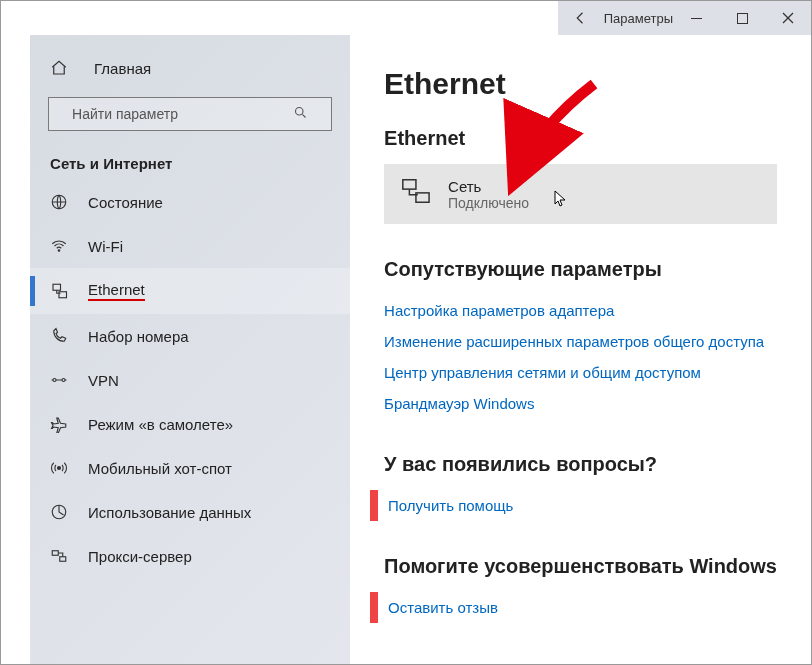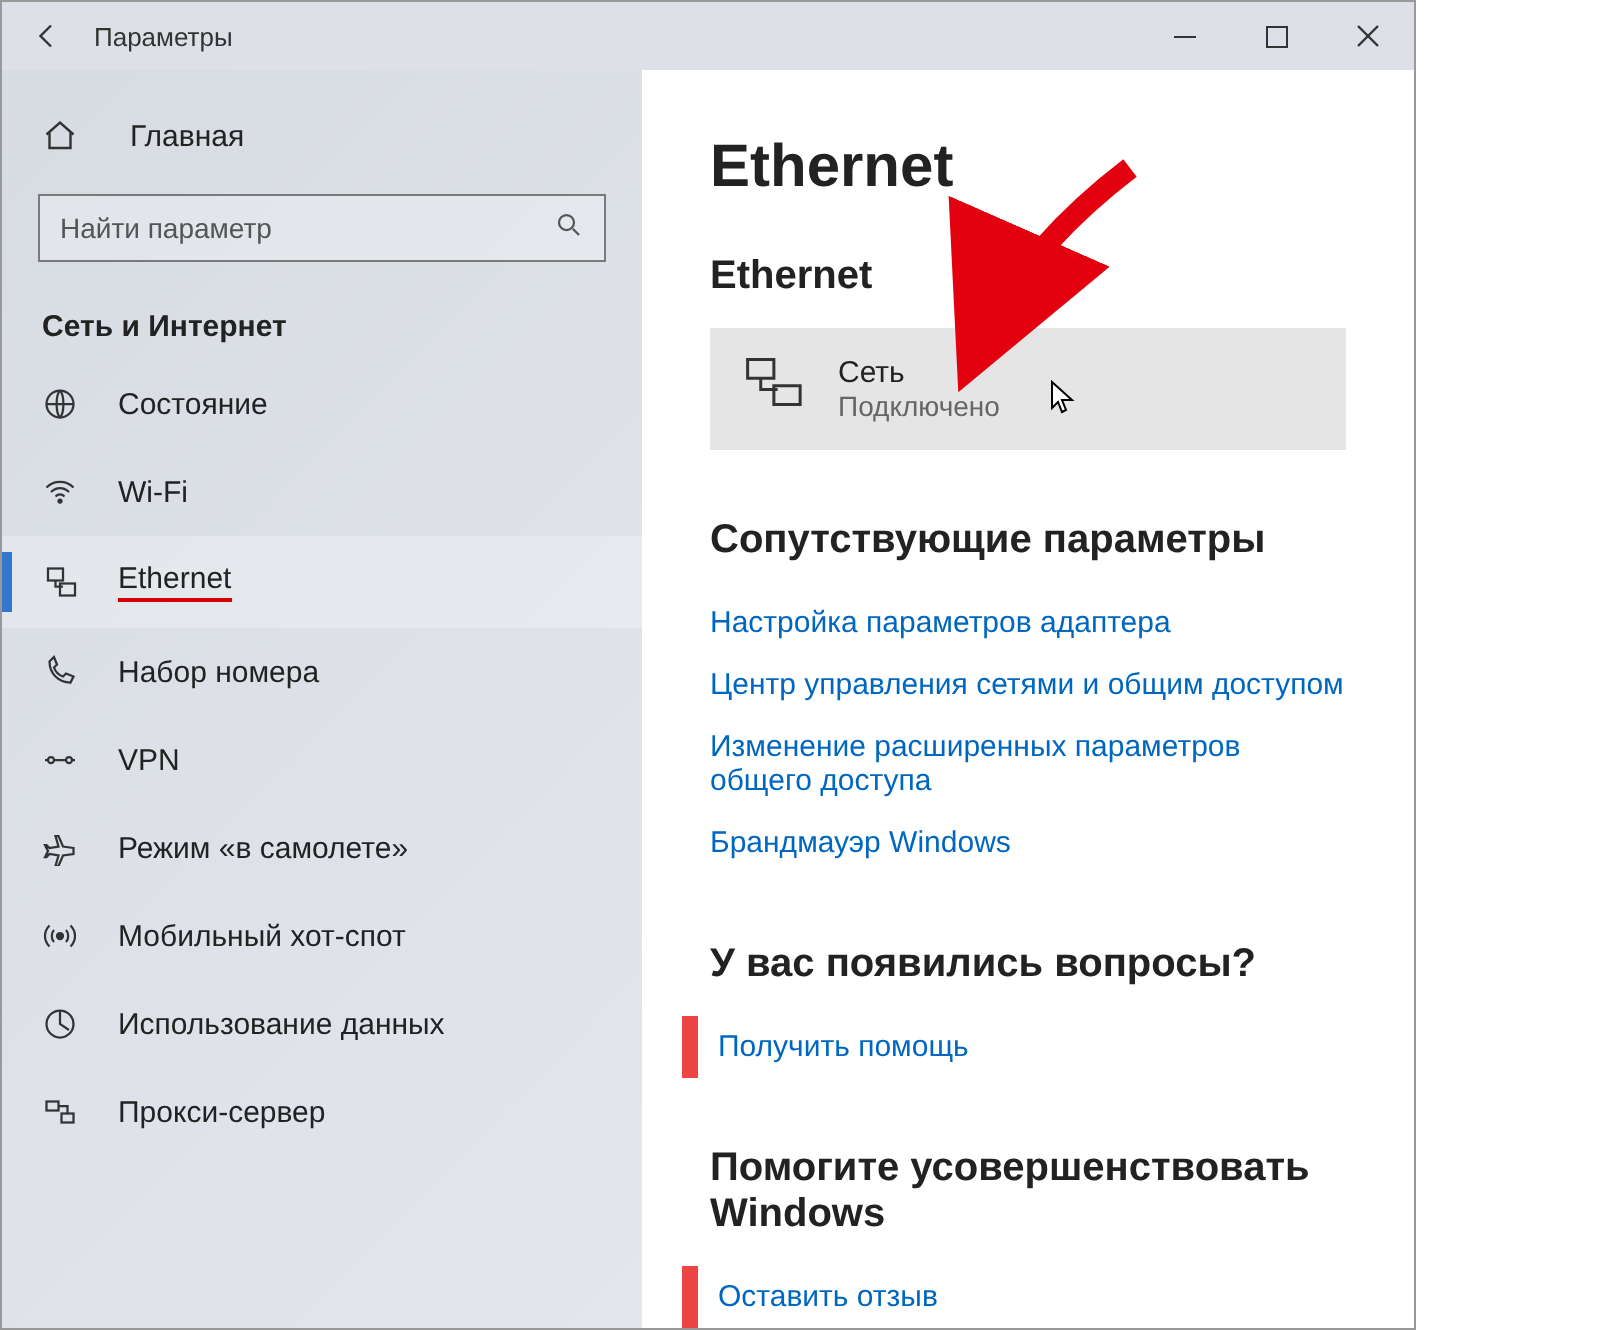--- a/index.html
+++ b/index.html
@@ -1,28 +1,28 @@
 <!DOCTYPE html>
 <html><head>
 <meta charset="utf-8">
 <style>
   * { box-sizing: border-box; margin: 0; padding: 0; font-family: "Segoe UI", Tahoma, sans-serif; }
   html, body { width: 812px; height: 665px; overflow: hidden; }
-  .window { width: 708px; height: 665px; display: flex; flex-direction: column; border: 1px solid #999; background: #fff; }
+  .window { width: 812px; height: 665px; display: flex; flex-direction: column; border: 1px solid #999; background: #fff; align-items: flex-end; }
   .titlebar { height: 34px; display: flex; align-items: center; background: #dde1e7; }
   .titlebar .back { width: 46px; height: 100%; display: flex; align-items: center; justify-content: center; font-size: 18px; color: #333; }
   .titlebar .title { font-size: 13px; color: #333; }
   .titlebar .spacer { flex: 1; }
   .titlebar .ctrl { width: 46px; height: 100%; display: flex; align-items: center; justify-content: center; font-size: 12px; color: #333; }
   .titlebar .ctrl.close { font-size: 15px; }
   .body { flex: 1; display: flex; min-height: 0; }
   .sidebar { width: 320px; background: linear-gradient(135deg,#d7dbe2 0%, #e3e7ed 100%); padding: 14px 0 0 0; display: flex; flex-direction: column; }
   .home-row { display: flex; align-items: center; padding: 10px 20px; gap: 24px; font-size: 15px; color: #222; }
   .home-row .icon, .nav-item .icon { width: 20px; text-align: center; font-size: 16px; color: #333; }
-  .searchbox { margin: 10px 18px 10px 18px; height: 34px; border: 1px solid #7a7a7a; background: rgba(255,255,255,0.25); display: flex; align-items: center; padding: 0 10px; }
+  .searchbox { margin: 10px 18px 10px 18px; height: 34px; border: 1px solid #7a7a7a; background: rgba(255,255,255,0.25); display: flex; align-items: center; padding: 0 23px; }
   .searchbox input { flex: 1; border: none; background: transparent; outline: none; font-size: 14px; color: #333; }
   .searchbox input::placeholder { color: #555; }
   .searchbox .search-icon { font-size: 14px; color: #555; }
   .category { padding: 14px 20px 8px 20px; font-size: 15px; font-weight: 600; color: #222; }
   .nav { overflow-y: auto; }
   .nav-item { display: flex; align-items: center; padding: 13px 20px; gap: 18px; font-size: 15px; color: #222; position: relative; }
   .nav-item.selected::before { content:""; position: absolute; left: 0; top: 8px; bottom: 8px; width: 5px; background: #3376cd; }
   .nav-item.selected { background: rgba(255,255,255,0.25); }
   .underline { border-bottom: 2px solid #d40000; padding-bottom: 1px; }
   .content { flex: 1; padding: 32px 34px 10px 34px; overflow-y: auto; }
@@ -206,22 +206,22 @@
         </svg>
         <span class="cursor">
           <svg width="16" height="18" viewBox="0 0 16 18">
               <path d="M1 1l0 13 3-3 2 5 2-1-2-5 5 0z" fill="#fff" stroke="#000" stroke-width="1"></path>
             </svg>
         </span>
       </div>
 
       <h2 class="sec">Сопутствующие параметры</h2>
       <span class="link">Настройка параметров адаптера</span>
+      <span class="link">Изменение расширенных параметров общего доступа</span>
       <span class="link">Центр управления сетями и общим доступом</span>
-      <span class="link">Изменение расширенных параметров общего доступа</span>
       <span class="link">Брандмауэр Windows</span>
 
       <h2 class="sec">У вас появились вопросы?</h2>
       <div class="accent">
         <span class="link">Получить помощь</span>
       </div>
 
       <h2 class="sec">Помогите усовершенствовать Windows</h2>
       <div class="accent">
         <span class="link">Оставить отзыв</span>

